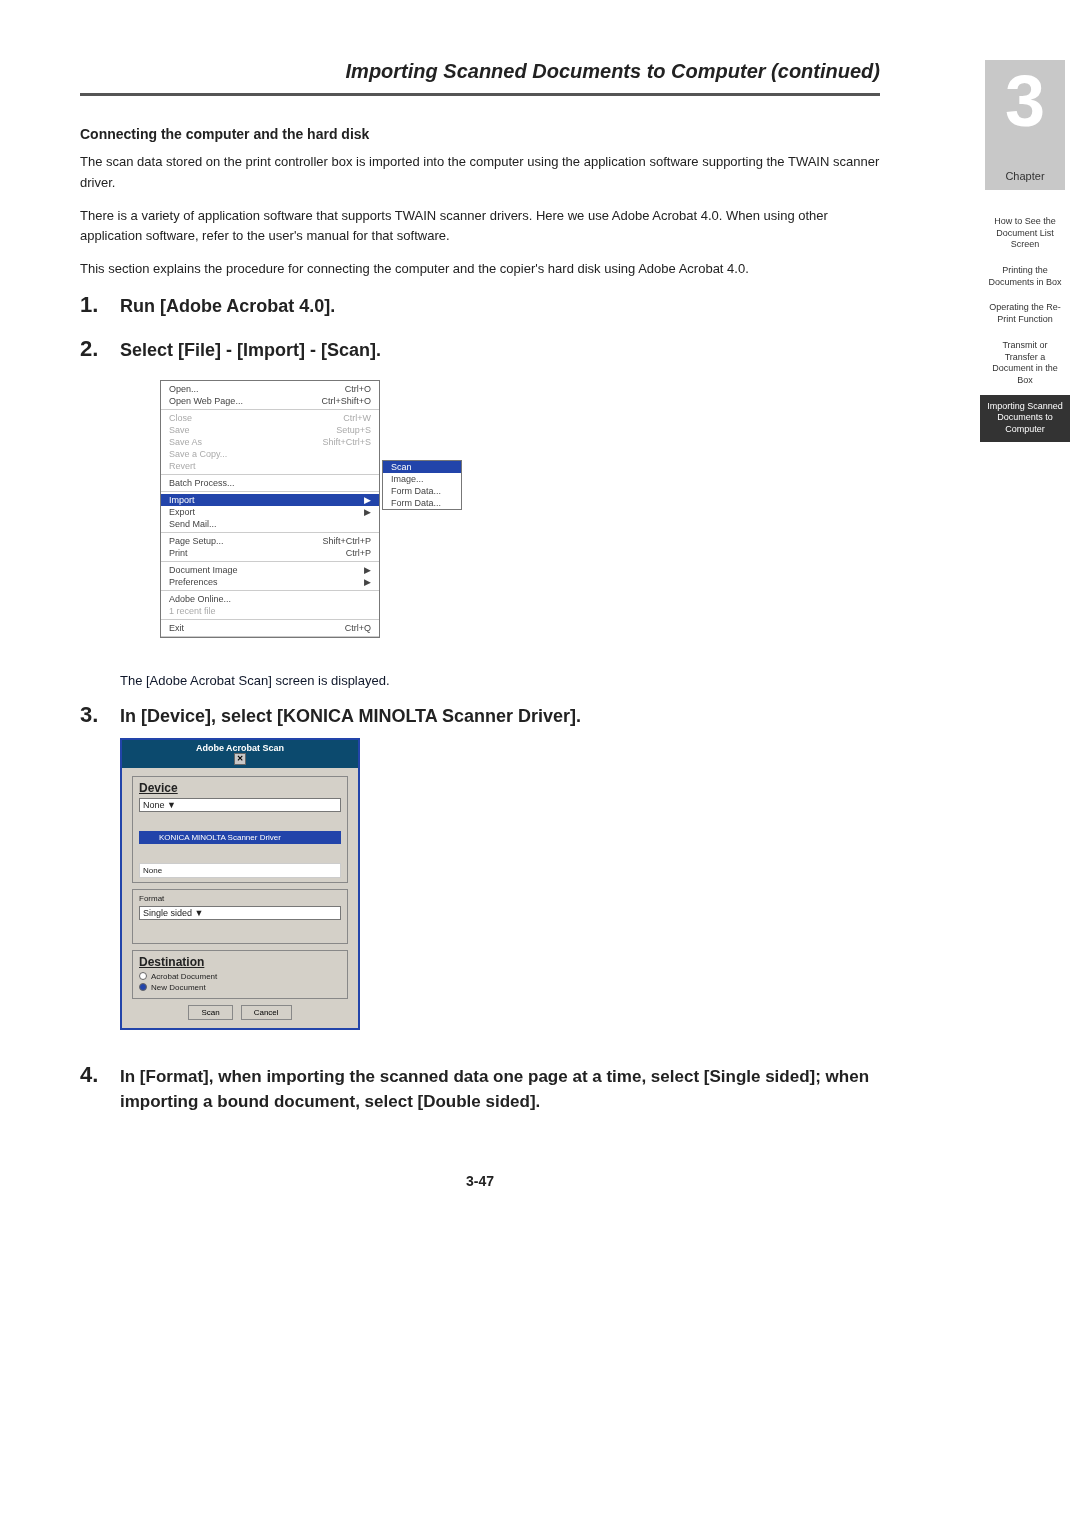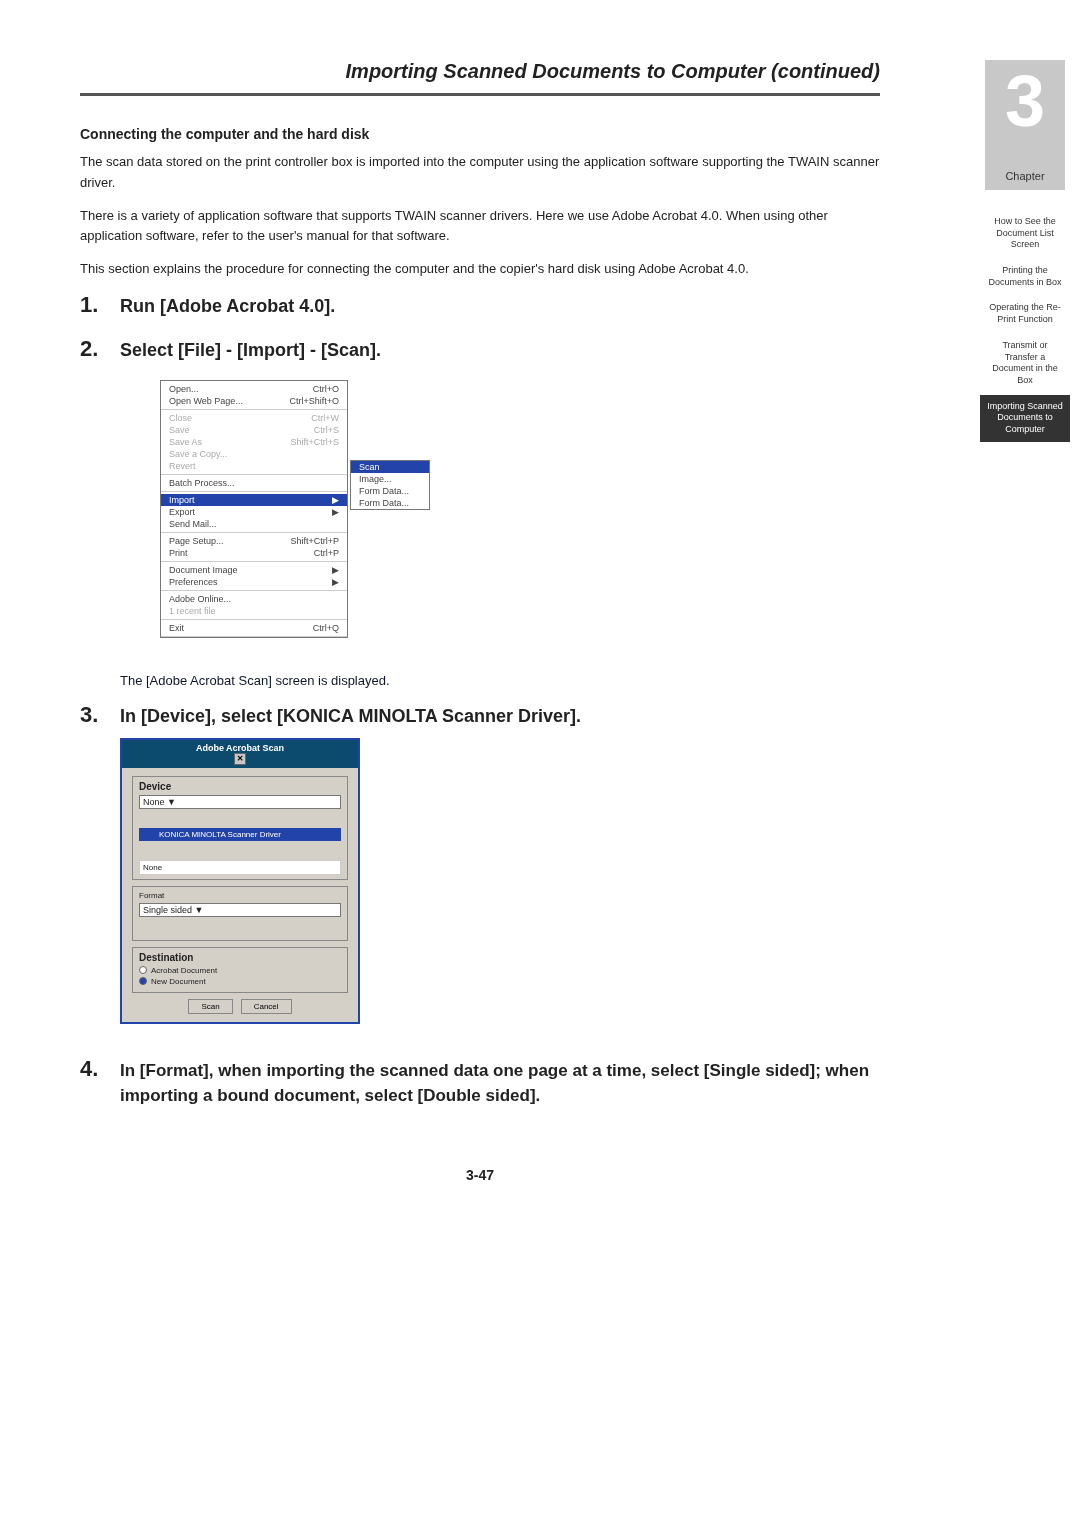--- a/index.html
+++ b/index.html
@@ -138,21 +138,21 @@
       min-width: 30px;
     }
 
     .step-text {
       font-size: 18px;
       font-weight: bold;
     }
 
     
     .menu-screenshot {
-      width: 188px;
+      width: 220px;
       border: 1px solid #777;
       background: #ffffff;
       margin: 10px 0 15px 40px;
       font-size: 9px;
     }
 
     .menu-section {
       border-bottom: 1px solid #ccc;
       padding: 2px 0;
     }
@@ -211,23 +211,24 @@
     }
 
     .dialog-group {
       border: 1px solid #888;
       padding: 4px 6px;
       margin-bottom: 6px;
       background: #d4d0c8;
     }
 
     .dialog-group-label {
-      font-size: 10px;
+      font-size: 12px;
       font-weight: bold;
       margin-bottom: 3px;
+      text-decoration: underline;
     }
 
     .dialog-select {
       width: 100%;
       background: white;
       border: 1px solid #777;
       padding: 1px 3px;
       font-size: 9px;
       margin-bottom: 19px;
     }
@@ -359,21 +360,21 @@
             </div>
           </div>
 
           <div class="menu-section">
             <div class="menu-item-row grayed">
               <span>Close</span>
                 <span>Ctrl+W</span>
             </div>
             <div class="menu-item-row grayed">
               <span>Save</span>
-                <span>Ctrl+S</span>
+                <span>Setup+S</span>
             </div>
             <div class="menu-item-row grayed">
               <span>Save As</span>
                 <span>Shift+Ctrl+S</span>
             </div>
             <div class="menu-item-row grayed">
               <span>Save a Copy...</span>
                 <span></span>
             </div>
             <div class="menu-item-row grayed">

